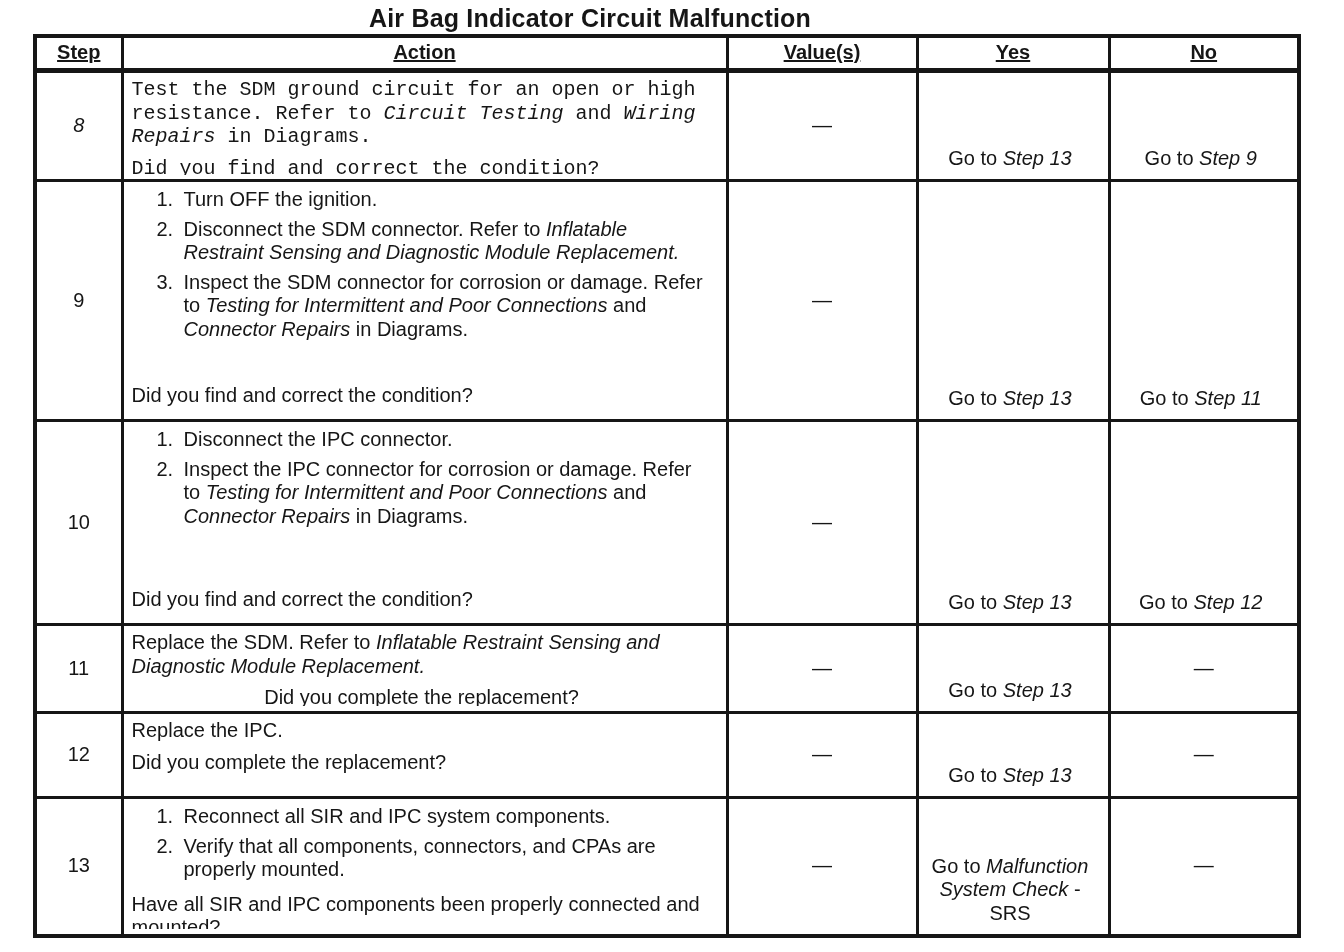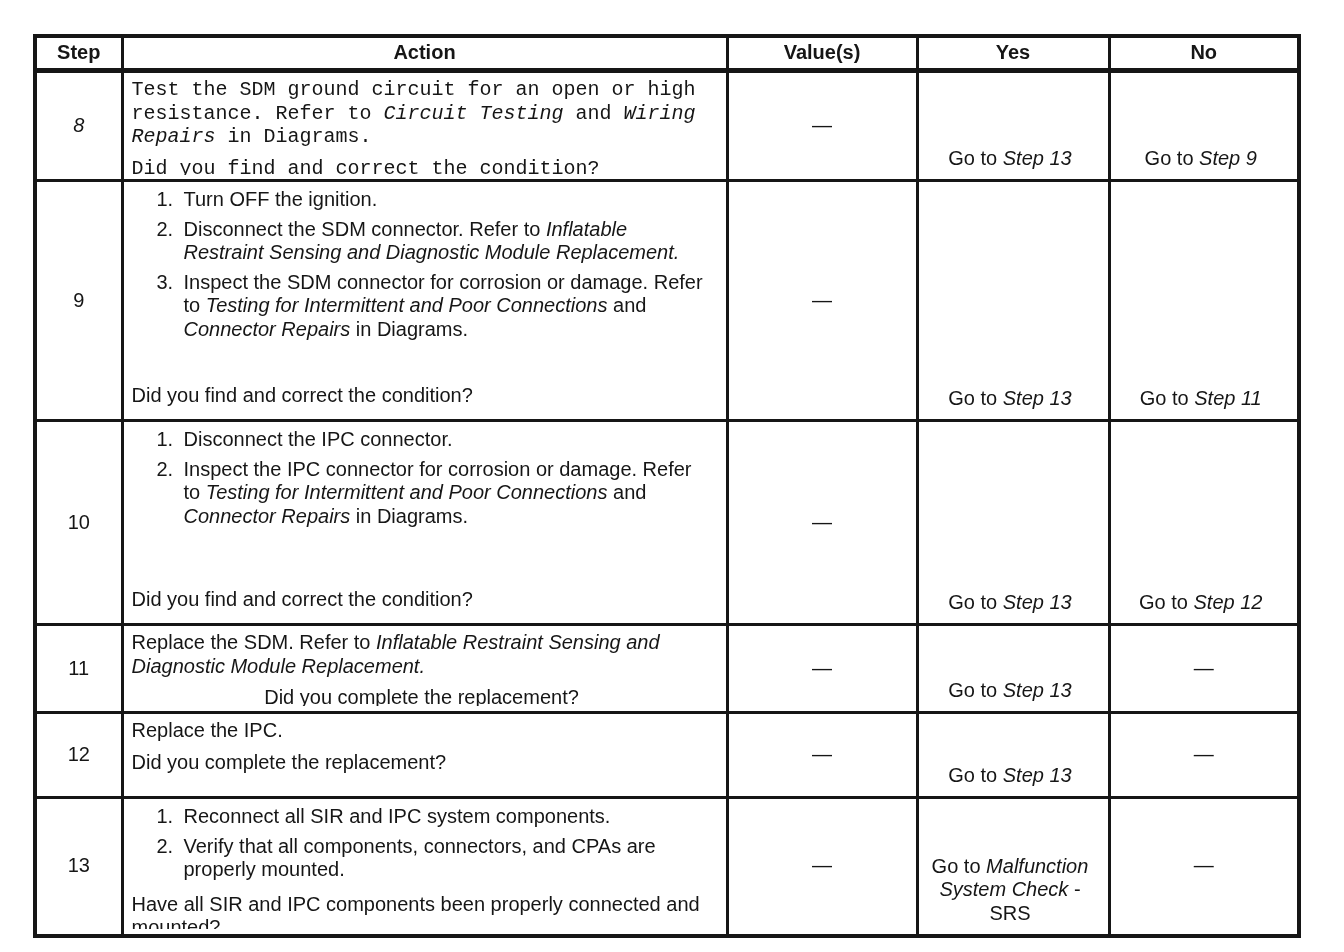--- a/index.html
+++ b/index.html
@@ -39,20 +39,21 @@
     line-height:1.18;
     vertical-align:top;
     overflow:hidden;
   }
   thead th{
     height:30px;
     font-weight:700;
     text-align:center;
     vertical-align:middle;
     border-bottom:5px solid #161616;
+    text-decoration:underline;
   }
   tr.tr-0{height:110px;}
   tr.tr-1{height:240px;}
   tr.tr-2{height:204px;}
   tr.tr-3{height:88px;}
   tr.tr-4{height:85px;}
   tr.tr-5{height:138px;}
   td.step-cell{
     text-align:center;
     vertical-align:middle;
@@ -87,20 +88,21 @@
   }
   td.result-cell .cell-inner{padding:2px 12px 8px 6px;}
   td.result-cell.mid{vertical-align:middle;}
   td.result-cell.mid .cell-inner{padding:0 6px;}
   .it{font-style:italic;}
 </style>
 </head>
 <body>
 
 <div class="page">
+  <div class="doc-title">Air Bag Indicator Circuit Malfunction</div>
 
   <table class="diag">
     <colgroup>
       <col class="c-step">
         <col class="c-action">
         <col class="c-value">
         <col class="c-yes">
         <col class="c-no">
     </colgroup>
     <thead>

